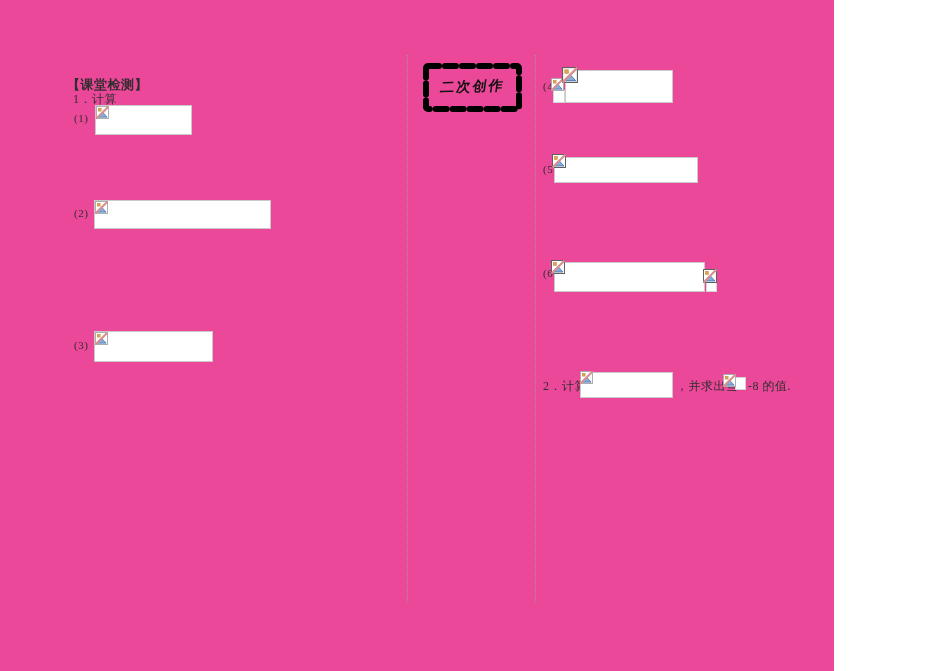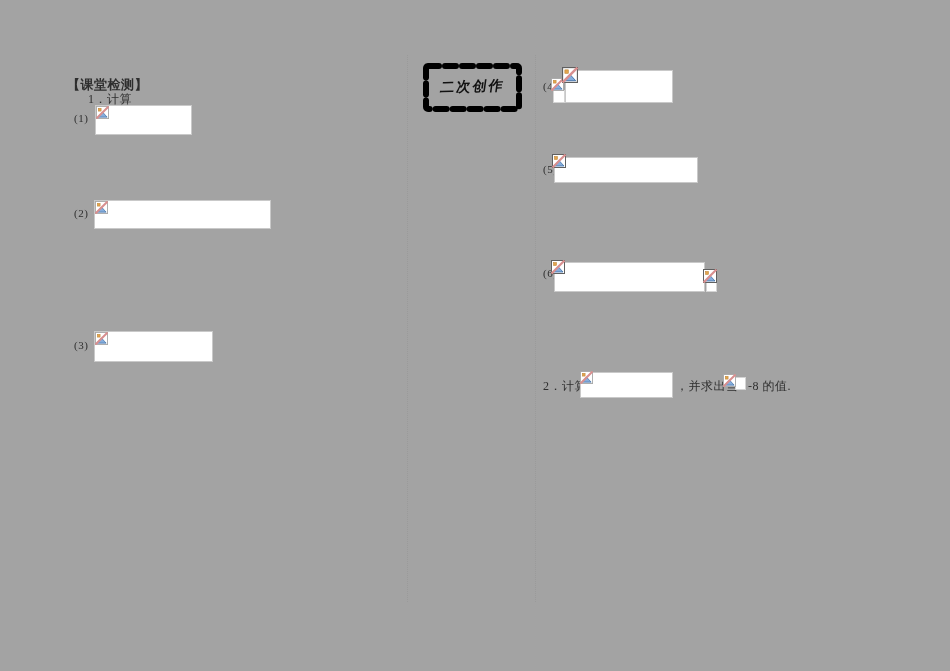--- a/index.html
+++ b/index.html
@@ -1,38 +1,38 @@
 <!DOCTYPE html>
 <html><head>
 <meta charset="utf-8">
 <style>
   html,body{margin:0;padding:0;background:#fff;}
   body{font-family:"Liberation Serif","DejaVu Serif",serif;color:#2e2e2e;}
-  #page{position:relative;width:950px;height:671px;background:#a3a3a3;overflow:hidden;}
+  #page{position:relative;width:834px;height:671px;background:#ec4899;overflow:hidden;}
   .abs{position:absolute;}
   .txt{font-size:12px;white-space:nowrap;letter-spacing:0.5px;}
   .small{font-size:11px;}
   .bold{font-weight:bold;font-size:13px;}
   .phbox{position:absolute;border:1px solid #c9c9c9;background:#ffffff;box-sizing:border-box;}
   .phbox-sm{position:absolute;border:1px solid #d4d4d4;background:#ffffff;box-sizing:border-box;}
   .icon{position:absolute;line-height:0;}
   .vline{position:absolute;width:0;border-left:1px dotted #9a9a9a;}
   .callout-wrap{position:absolute;left:422px;top:62px;width:101px;height:52px;}
   .callout-text{position:absolute;left:0;top:0;width:101px;height:50px;display:flex;
     align-items:center;justify-content:center;font-weight:bold;font-size:14px;
     letter-spacing:2px;transform:skewX(-10deg) rotate(-2deg);color:#111;}
 </style>
 </head>
 <body>
 
 <div id="page">
 
   <div class="abs txt bold" style="left:67px;top:76px;">【课堂检测】</div>
 
-  <div class="abs txt" style="left:88px;top:91px;">1．计算</div>
+  <div class="abs txt" style="left:73px;top:91px;">1．计算</div>
 
   <div class="abs txt small" style="left:74px;top:112px;">(1)</div>
   <div class="phbox" style="left:95px;top:105px;width:97px;height:30px;"></div>
   <div class="icon" style="left:96px;top:106px;">
     <svg width="13" height="13" viewBox="0 0 14 14">
       <rect x="0.5" y="0.5" width="13" height="13" fill="#ffffff" stroke="#a8a8a8"></rect>
       <rect x="2.5" y="2.5" width="3" height="3" fill="#e2a44d" stroke="#b97d2a" stroke-width="0.5"></rect>
       <polygon points="2,12 7,6.5 12,12" fill="#85aede" stroke="#3f6ea5" stroke-width="0.8"></polygon>
       <path d="M0.5,13.5 L13.5,0.5" stroke="#d88f8f" stroke-width="2.2"></path>
     </svg>

